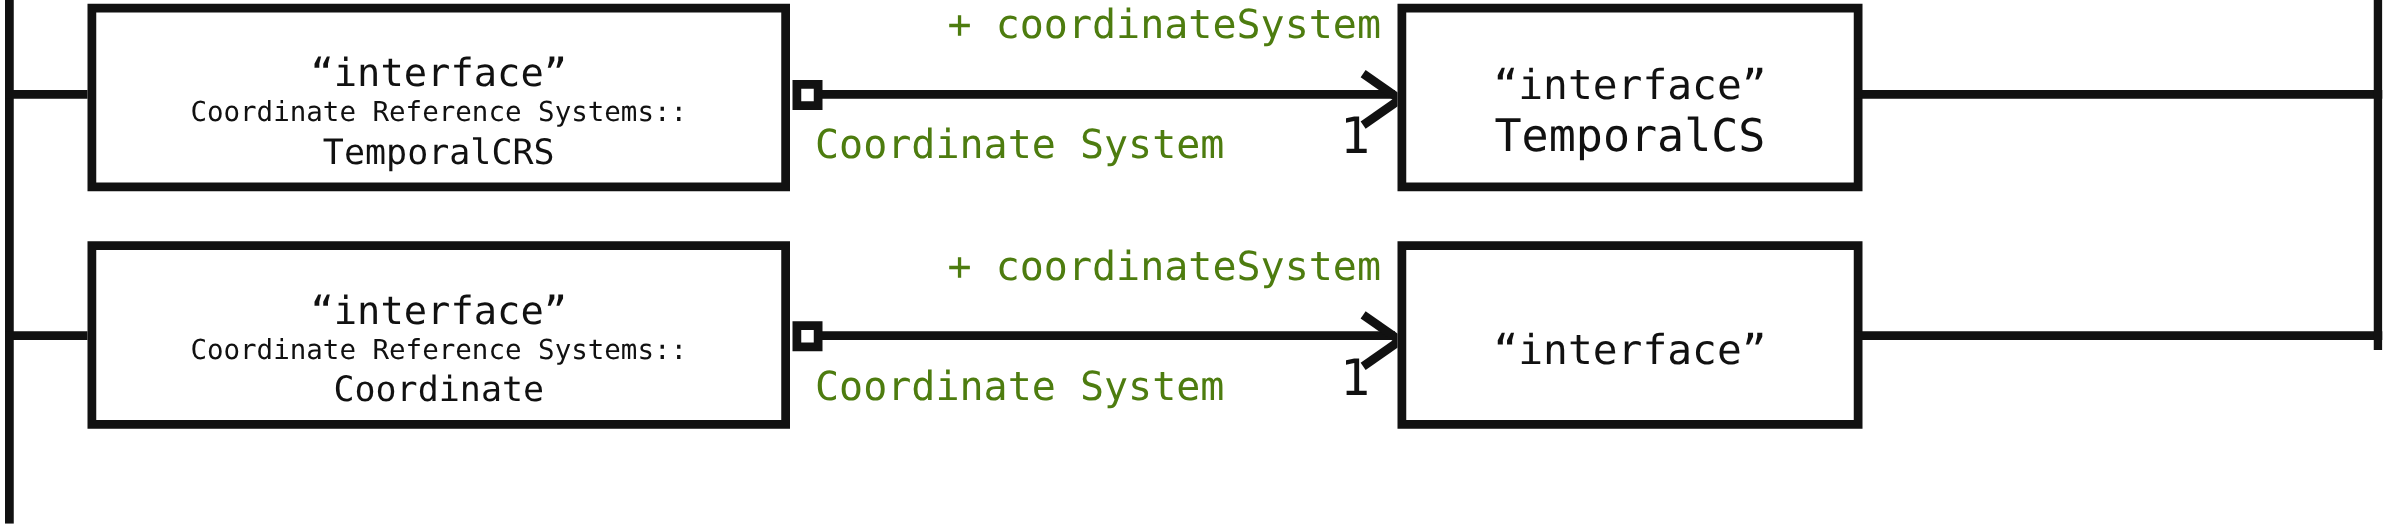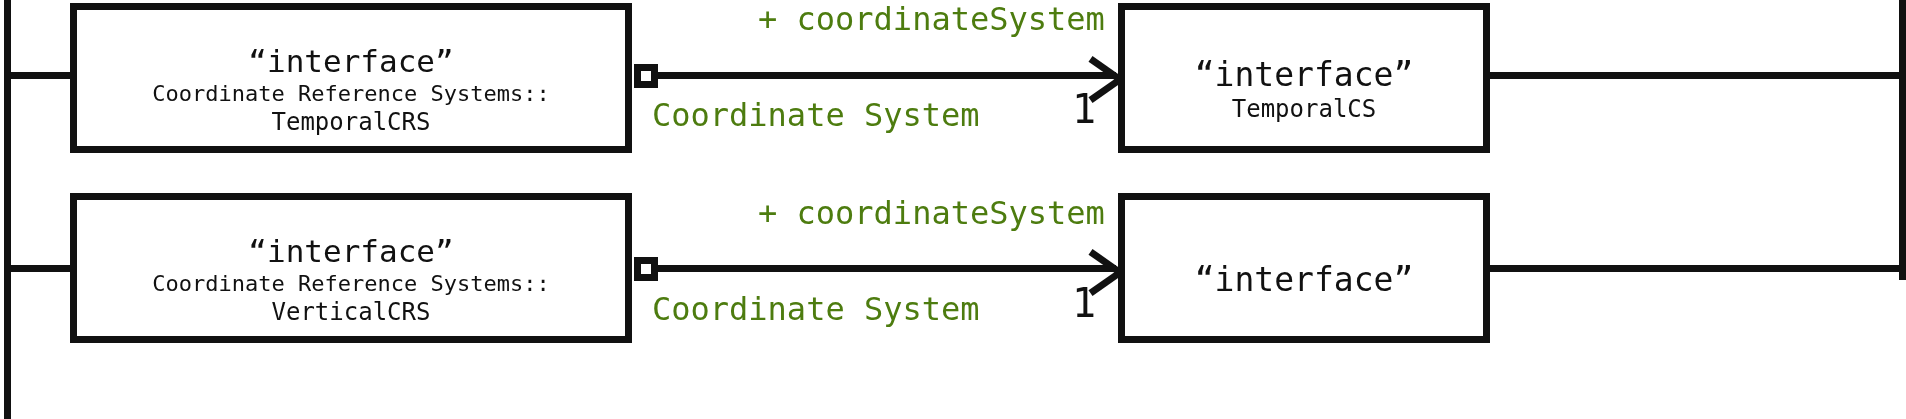--- a/index.html
+++ b/index.html
@@ -32,27 +32,27 @@
     font-size:31px;
     letter-spacing:0px;
     white-space:nowrap;
     margin-top:24px;
   }
   .uml-box .qname{
     font-size:22px;
     white-space:nowrap;
   }
   .uml-box .cname{
-    font-size:24px;
+    font-size:28px;
     white-space:nowrap;
   }
   .box-left{ width:562px; height:150px; }
   .box-right{ width:372px; height:150px; }
   .box-right .stereo{font-size:33px;}
-  .box-right .cname{font-size:24px;}
+  .box-right .cname{font-size:36px;}
 
   
   .hline{position:absolute;background:#111111;height:7px;}
   .vline{position:absolute;background:#111111;width:7px;}
 
   
   .aggr{
     position:absolute;
     width:24px;height:24px;
     border:7px solid #111111;
@@ -109,21 +109,21 @@
   <div class="uml-box box-right" style="left:1118px; top:3px;">
     <div class="stereo">“interface”</div>
     <div class="cname">TemporalCS</div>
   </div>
 
   <div class="hline" style="left:1484px; top:72px; width:430px;"></div>
 
   <div class="uml-box box-left" style="left:70px; top:193px;">
     <div class="stereo">“interface”</div>
     <div class="qname">Coordinate Reference Systems::</div>
-    <div class="cname">VerticalCRS</div>
+    <div class="cname">Coordinate</div>
   </div>
 
   <div class="aggr" style="left:634px; top:257px;"></div>
   <div class="hline" style="left:656px; top:265px; width:460px;"></div>
   <div class="arrow" style="left:1084px; top:249px;"></div>
 
   <div class="assoc-label" style="left:758px; top:194px;">+ coordinateSystem</div>
   <div class="assoc-label" style="left:652px; top:290px;">Coordinate System</div>
   <div class="mult" style="left:1072px; top:280px;">1</div>
 

